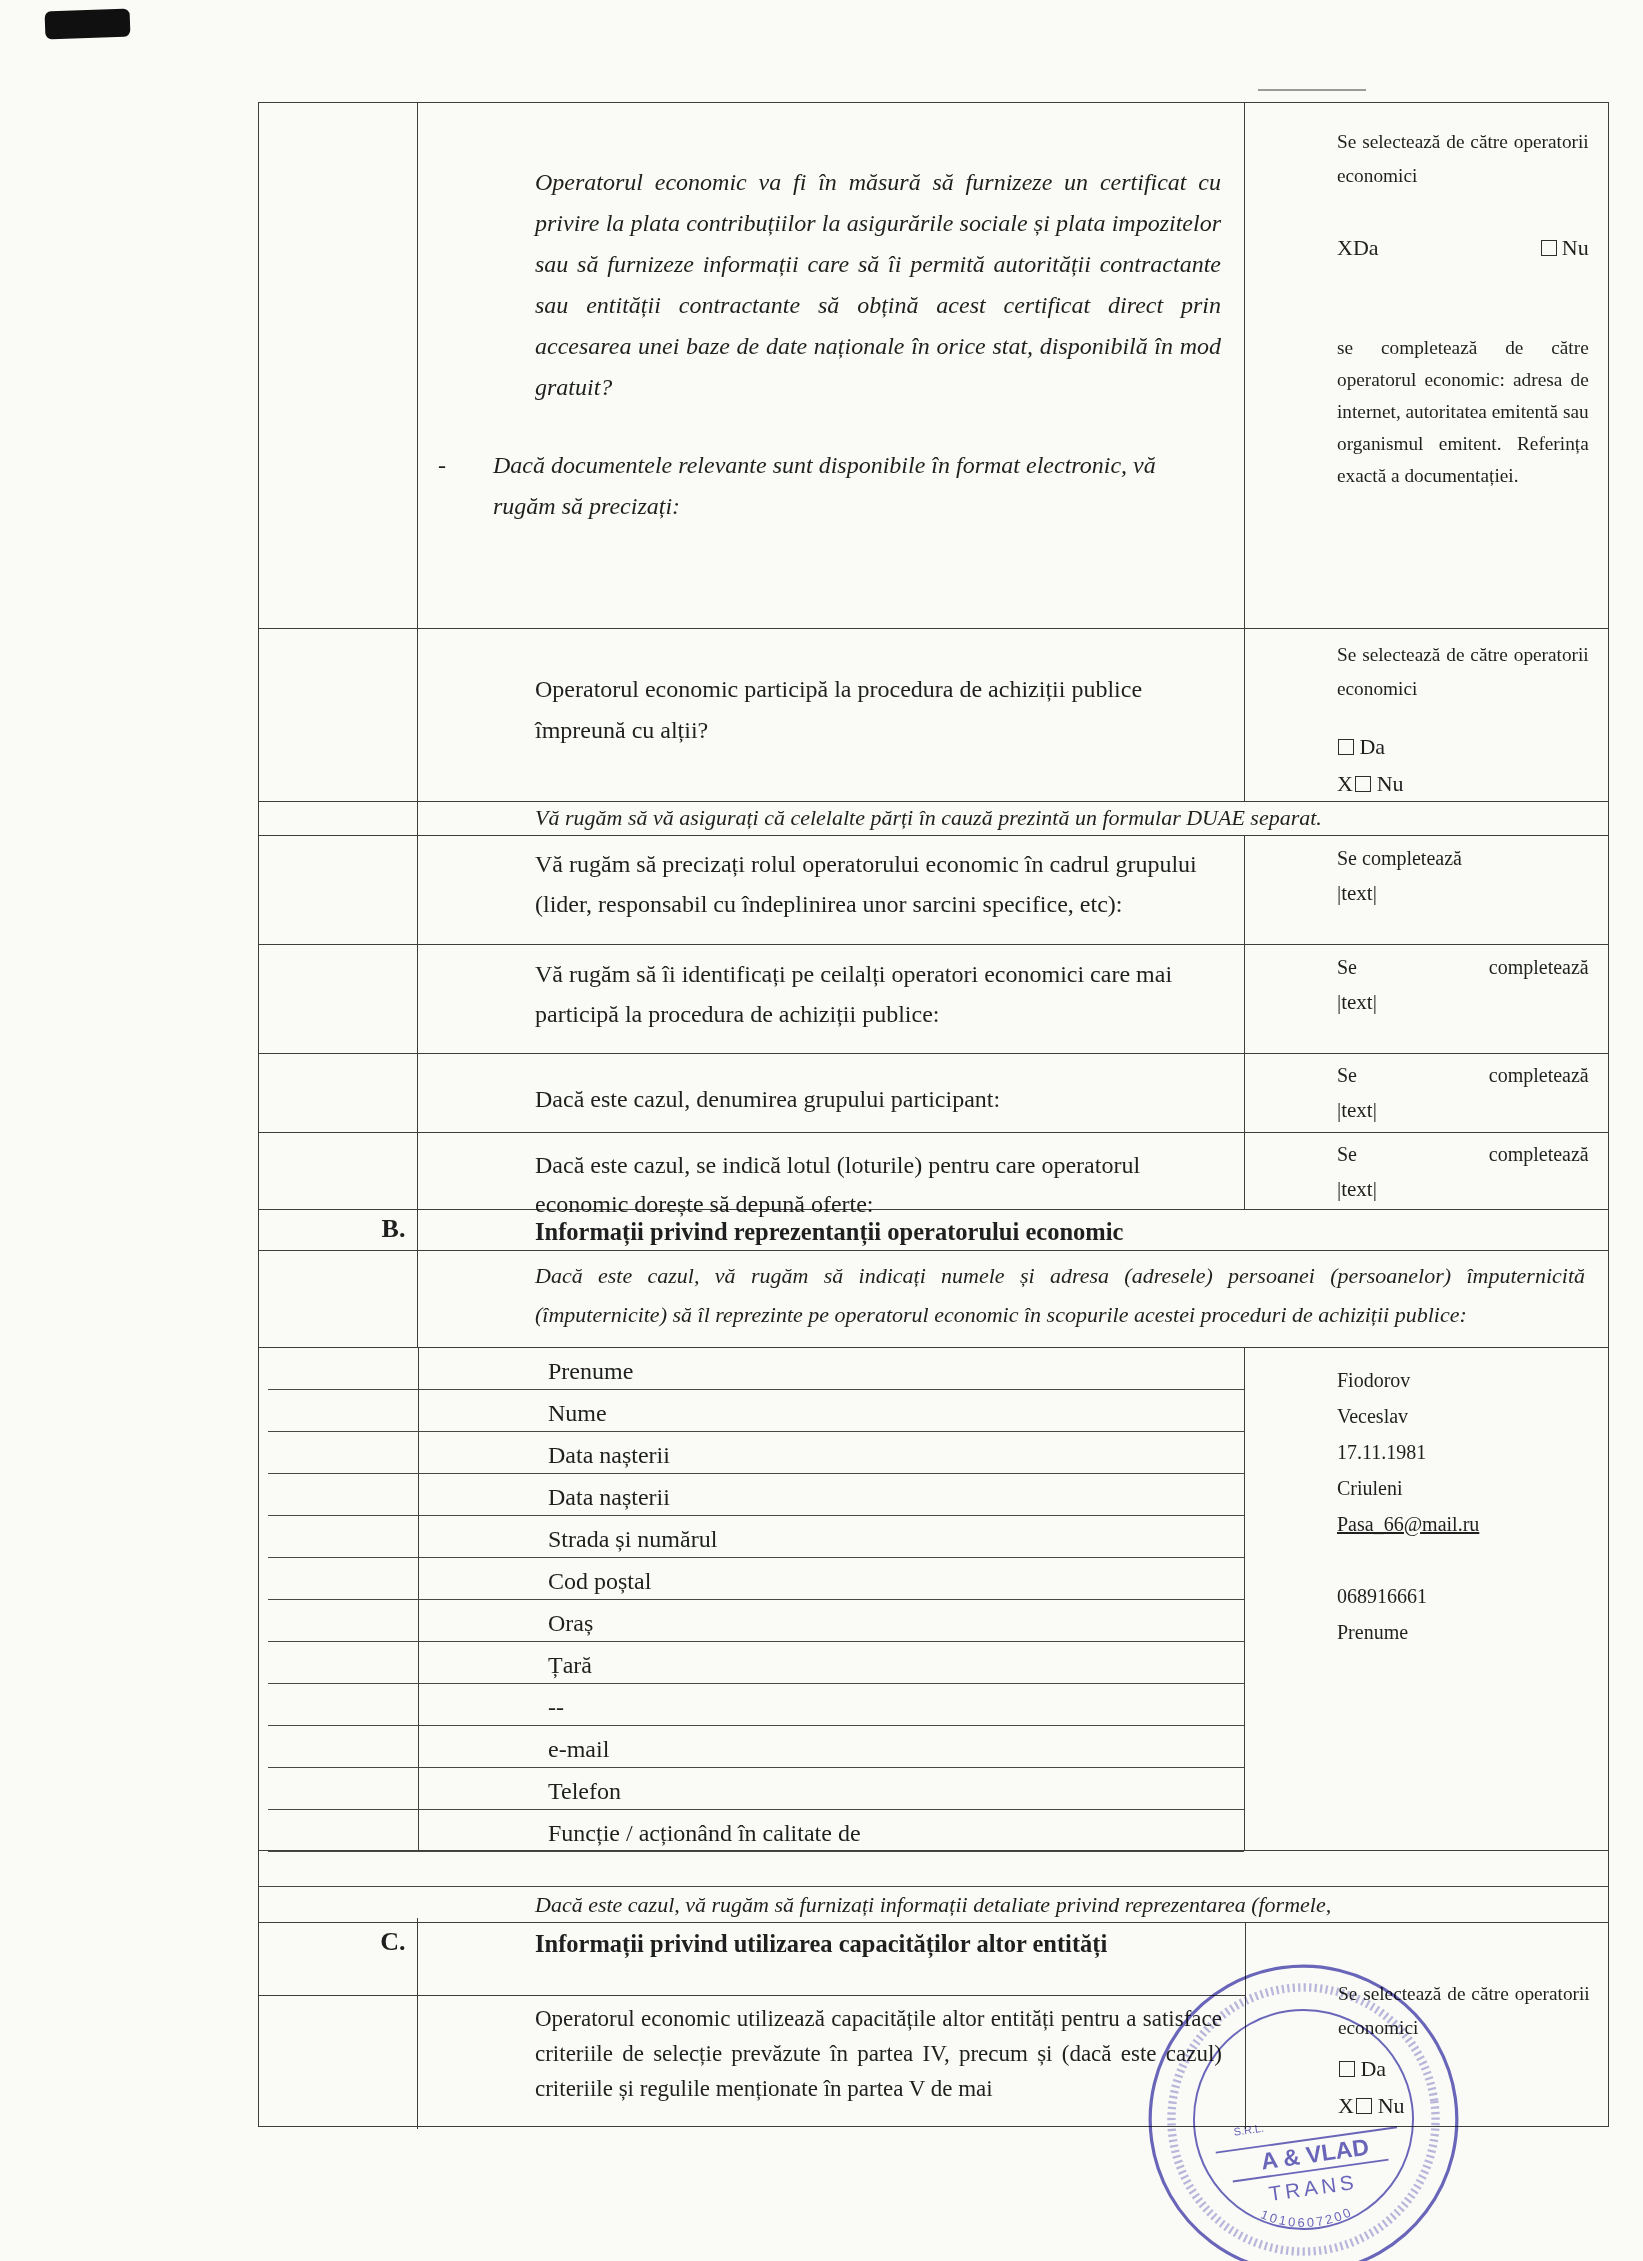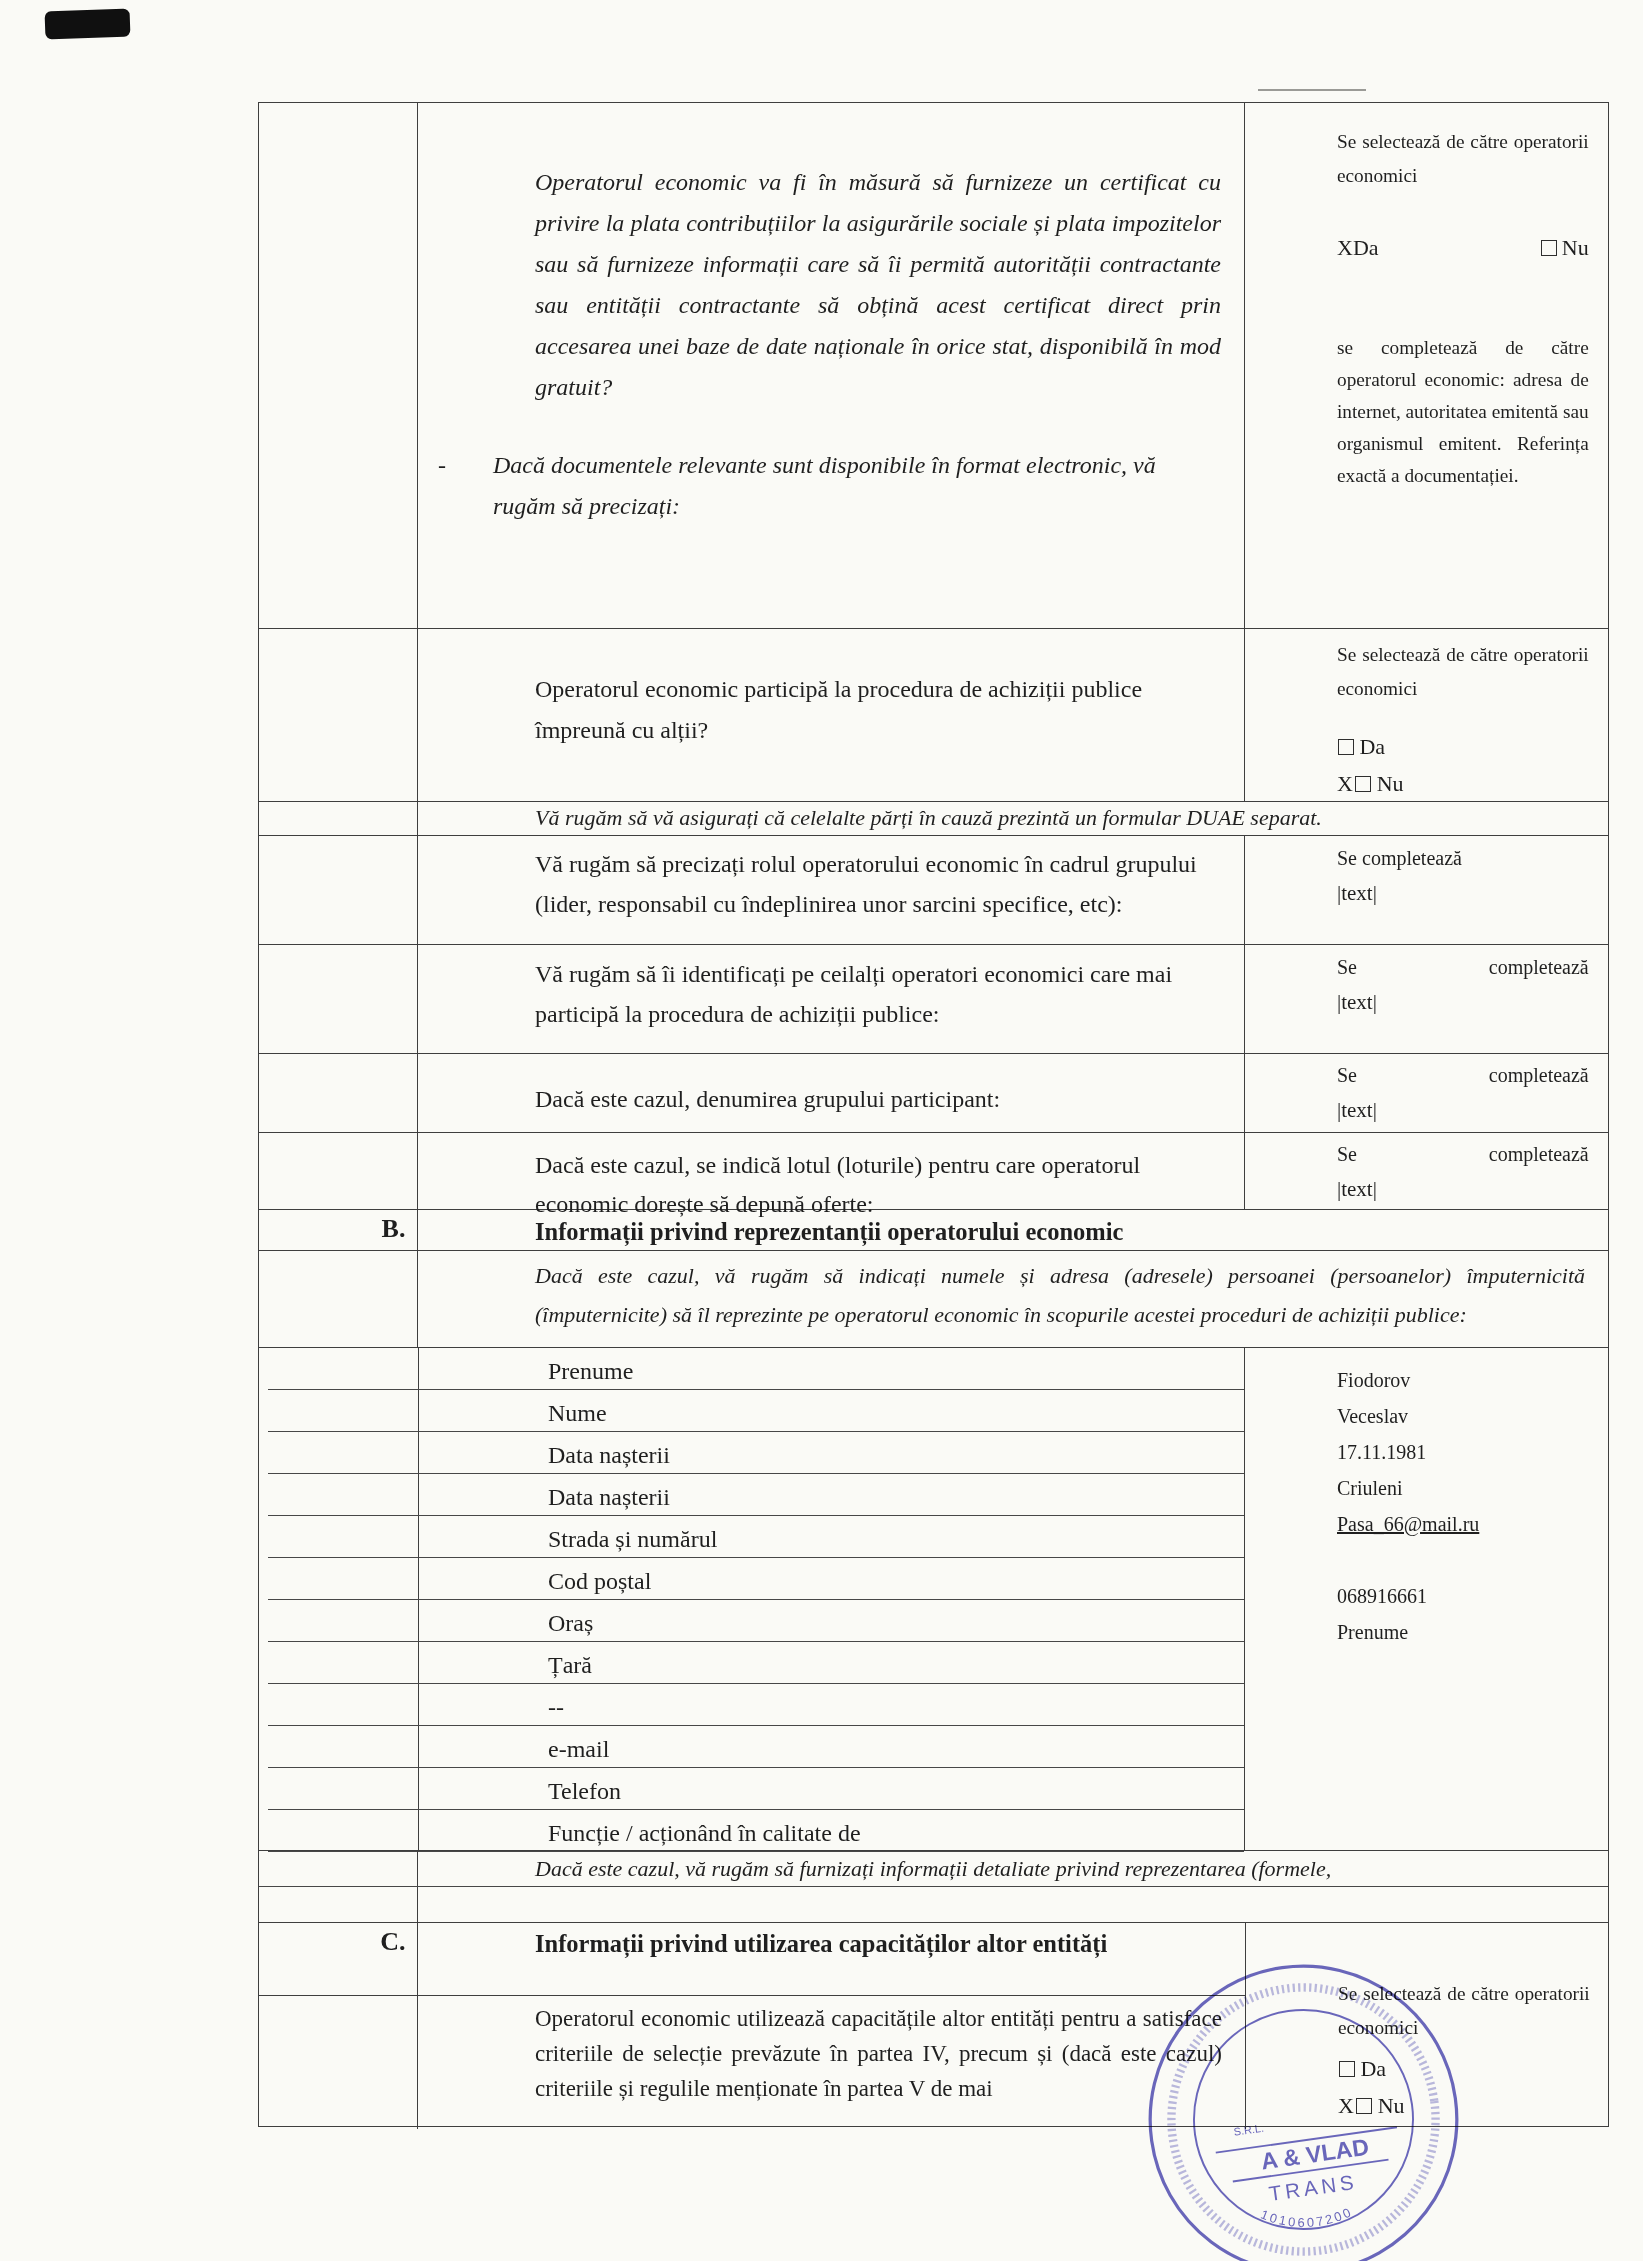--- a/index.html
+++ b/index.html
@@ -74,21 +74,21 @@
   
   .fields-left{width:985px;flex:none;position:relative;}
   .fields-left::before{content:"";position:absolute;left:159px;top:0;bottom:0;width:1.3px;background:var(--line);}
   .frow{height:42px;position:relative;box-sizing:border-box;display:flex;align-items:flex-end;padding:0 0 5.2px 289px;font-size:24px;}
   .frow::after{content:"";position:absolute;left:9px;right:0;bottom:0;height:1.3px;background:#474747;}
   .fieldsright{padding-top:14px;font-size:20px;line-height:36px;}
   .val{min-height:36px;}
   .email{text-decoration:underline;}
 
   
-  .ri2{position:relative;}
+  .ri2{position:relative;align-items:flex-end;}
   .ri2::after{content:"";position:absolute;left:0;right:0;top:35px;height:1.3px;background:#474747;}
   .ri2line{height:35px;line-height:35px;}
 
   
   .cl-stack{width:986px;flex:none;display:flex;flex-direction:column;}
   .crow{display:flex;border-bottom:1.3px solid var(--line);box-sizing:border-box;}
   .lrow{display:flex;box-sizing:border-box;flex:1;justify-content:space-between;}
   .c-title{font-weight:bold;font-size:24.5px;line-height:35px;padding-top:2.6px;}
   .last-main{font-size:23px;line-height:35px;padding-top:5.2px;}
   .merged-right{padding-top:54px;}

